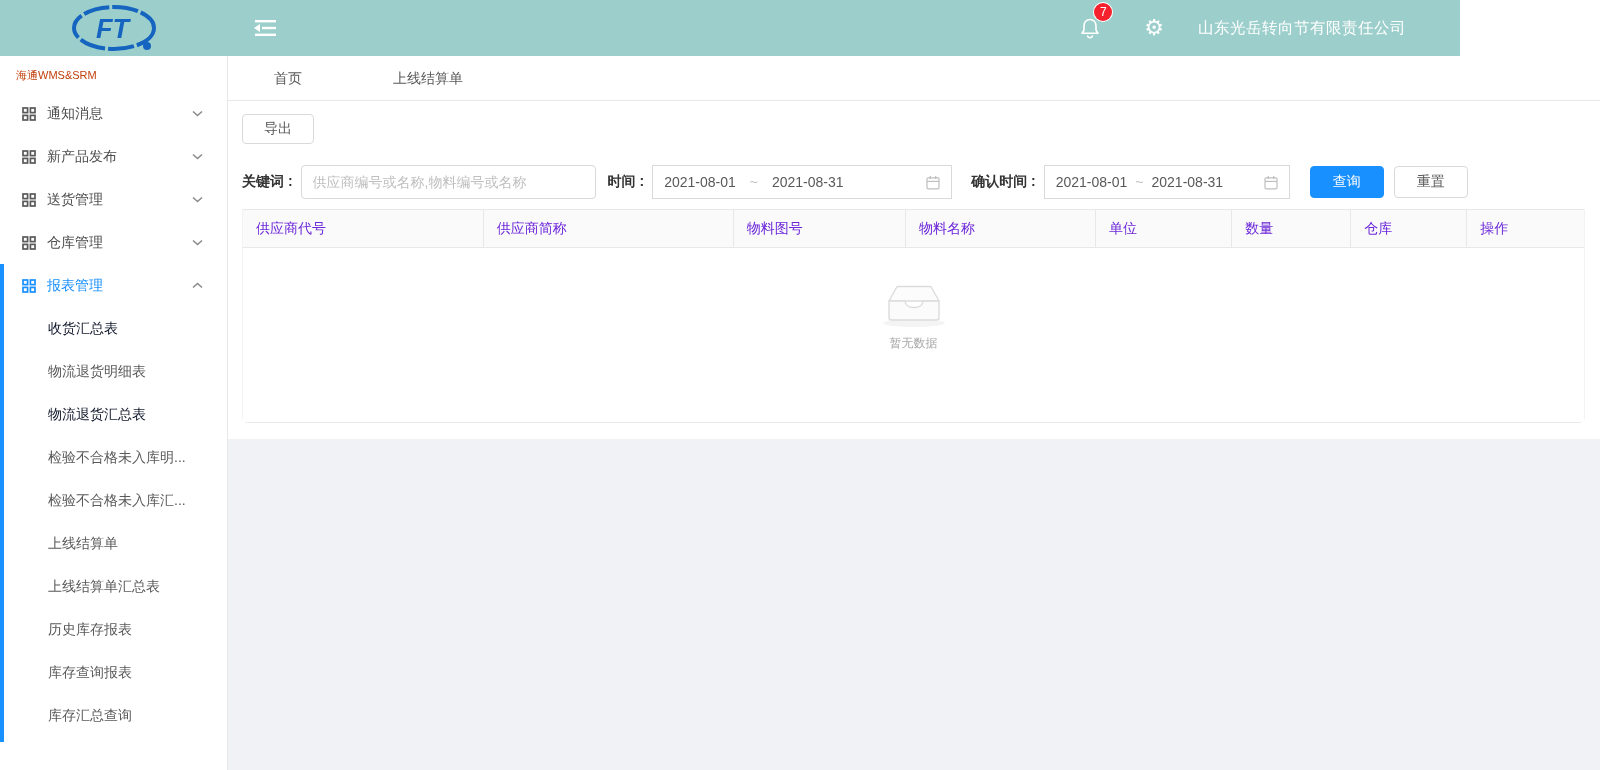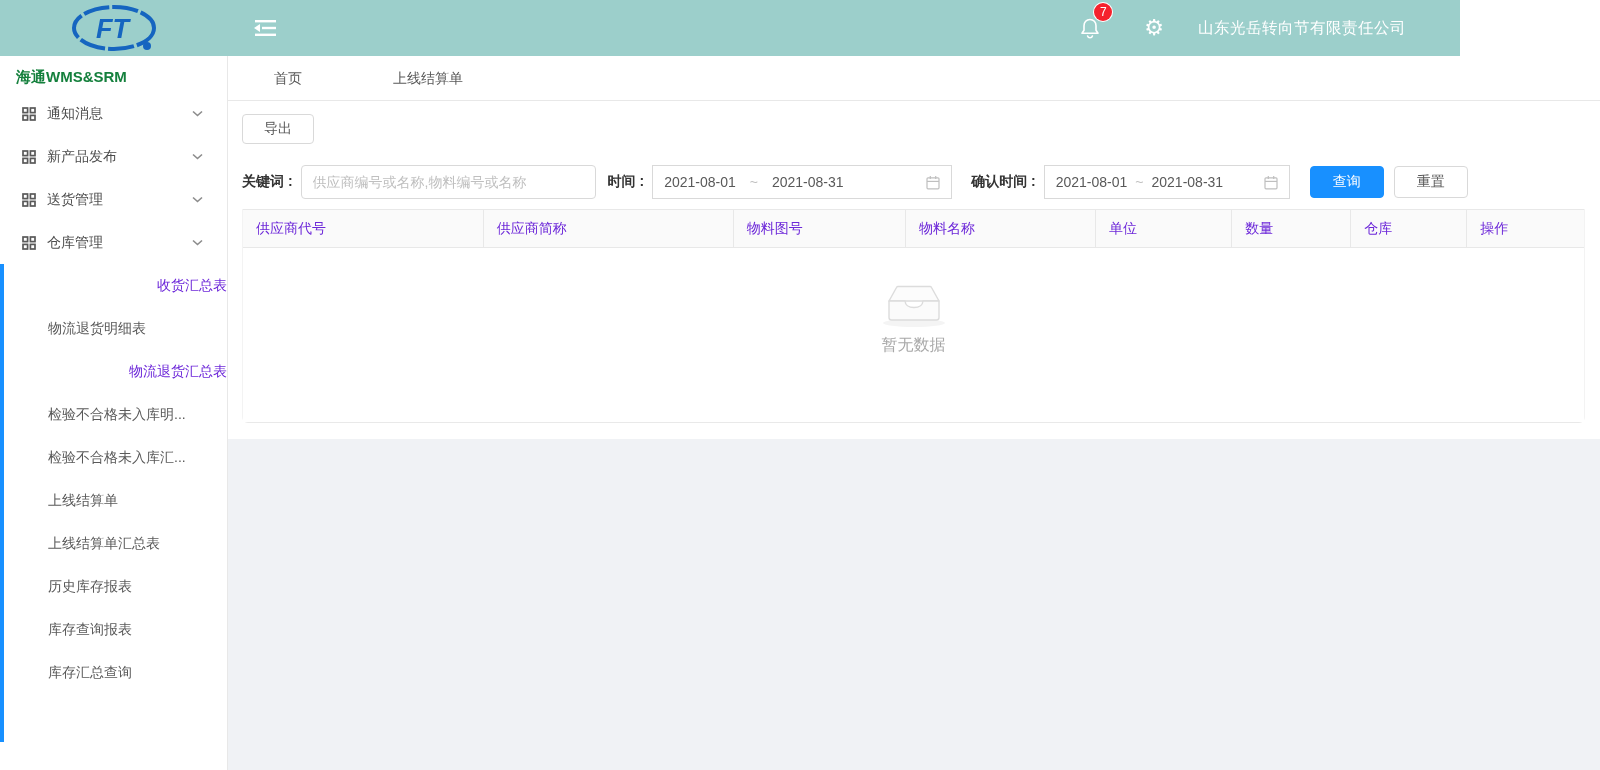--- a/index.html
+++ b/index.html
@@ -11,29 +11,29 @@
   .logo { margin-left:54px; width:122px; height:50px; display:flex; align-items:center; }
   .collapse { margin-left:76px; width:26px; height:20px; cursor:pointer; display:flex; align-items:center; }
   .top-right { position:absolute; right:54px; top:0; height:56px; display:flex; align-items:center; }
   .bell-wrap { position:relative; width:24px; height:26px; cursor:pointer; }
   .badge { position:absolute; top:-12px; right:-10px; min-width:18px; height:18px; border-radius:9px; background:#f5222d; color:#fff; font-size:12px; line-height:18px; text-align:center; padding:0 4px; box-shadow:0 0 0 1px #fff; }
   .gear { margin-left:42px; color:#fff; font-size:22px; line-height:22px; cursor:pointer; font-family:"DejaVu Sans",sans-serif; }
   .company { margin-left:34px; color:#fff; font-size:15.5px; letter-spacing:0.5px; }
 
   
   .sidebar { position:absolute; top:56px; left:0; bottom:0; width:228px; background:#fff; border-right:1px solid #e8e8e8; }
-  .brand { height:36px; padding:12px 0 0 16px; font-size:15px; color:#15803d;font-weight:bold; }
+  .brand { height:36px; padding:12px 0 0 16px; font-size:11px; color:#c2410c; }
   .mitem { height:43px; display:flex; align-items:center; padding:0 24px 0 22px; font-size:14px; color:#4d4d4d; cursor:pointer; }
   .mitem .micon { width:14px; height:14px; color:#595959; flex:none; }
   .mitem .mlabel { margin-left:11px; flex:1; }
   .mitem .chev { width:11px; height:7px; flex:none; }
   .mitem.active { color:#1890ff; }
   .mitem.active .micon { color:#1890ff; }
   .sitem { height:43px; display:flex; align-items:center; padding-left:48px; font-size:14px; color:#595959; cursor:pointer; }
-  .sitem.hl { color:#6d28d9;justify-content:flex-end; }
+  .sitem.hl { color:#0f172a; }
   .active-bar { position:absolute; left:0; top:208px; width:4px; height:478px; background:#1890ff; }
 
   
   .main { position:absolute; top:56px; left:228px; right:0; bottom:0; background:#f0f2f5; }
   .white { background:#fff; height:383px; overflow:hidden; }
   .tabbar { display:flex; height:45px; border-bottom:1px solid #e8e8e8; background:#fff; }
   .tab { height:45px; line-height:44px; text-align:center; font-size:14px; color:#595959; cursor:pointer; }
   .t1 { width:120px; } .t2 { width:160px; } .t3 { width:160px; }
   .tab.active { color:#1890ff; border-bottom:2px solid #1890ff; }
 
@@ -57,21 +57,21 @@
   .dr2 .tilde { margin:0 8px; color:#bfbfbf; }
   .dr2 .cal { margin-left:auto; }
   .search { margin-right:10px; padding:0 22px; }
   .reset { padding:0 22px; }
 
   .table-wrap { margin:10px 15px 0 14px; border-left:1px solid #f3f3f3; border-right:1px solid #f3f3f3; border-bottom:1px solid #e9e9e9; border-radius:0 0 6px 6px; }
   table { width:100%; border-collapse:collapse; table-layout:fixed; }
   th { height:38px; background:#fafafa; border-top:1px solid #e8e8e8; border-bottom:1px solid #e8e8e8; border-right:1px solid #e8e8e8; font-size:14px; font-weight:500; color:#6d28d9; text-align:left; padding-left:13px; white-space:nowrap; overflow:hidden; }
   th:last-child { border-right:none; }
   .empty { height:174px; display:flex; flex-direction:column; align-items:center; padding-top:32px; background:#fff; }
-  .empty-text { margin-top:8px; font-size:16px; color:#a8a8a8; }
+  .empty-text { margin-top:8px; font-size:12px; color:#a8a8a8; }
 </style>
 </head>
 <body>
 
 <div class="app">
 
   <header class="topbar">
     <div class="logo">
       <svg width="122" height="50" viewBox="0 0 122 50">
         <ellipse cx="60" cy="25" rx="40" ry="21" fill="none" stroke="#1565c0" stroke-width="4" stroke-dasharray="26 3"></ellipse>
@@ -150,20 +150,34 @@
           <g fill="none" stroke="currentColor" stroke-width="1.7">
             <rect x="1" y="1" width="4.6" height="4.6"></rect>
             <rect x="8.4" y="1" width="4.6" height="4.6"></rect>
             <rect x="1" y="8.4" width="4.6" height="4.6"></rect>
             <rect x="8.4" y="8.4" width="4.6" height="4.6"></rect>
           </g>
         </svg>
       <span class="mlabel">仓库管理</span>
       <svg class="chev" width="11" height="7" viewBox="0 0 11 7">
           <polyline points="1,1.5 5.5,5.5 10,1.5" fill="none" stroke="#8c8c8c" stroke-width="1.6"></polyline>
+        </svg>
+    </div>
+    <div class="mitem active">
+      <svg class="micon" width="14" height="14" viewBox="0 0 14 14">
+          <g fill="none" stroke="currentColor" stroke-width="1.7">
+            <rect x="1" y="1" width="4.6" height="4.6"></rect>
+            <rect x="8.4" y="1" width="4.6" height="4.6"></rect>
+            <rect x="1" y="8.4" width="4.6" height="4.6"></rect>
+            <rect x="8.4" y="8.4" width="4.6" height="4.6"></rect>
+          </g>
+        </svg>
+      <span class="mlabel">报表管理</span>
+      <svg class="chev" width="11" height="7" viewBox="0 0 11 7">
+          <polyline points="1,5.5 5.5,1.5 10,5.5" fill="none" stroke="#8c8c8c" stroke-width="1.6"></polyline>
         </svg>
     </div>
 
     <div class="sitem hl">
         <span>收货汇总表</span>
       </div>
     <div class="sitem">
         <span>物流退货明细表</span>
       </div>
     <div class="sitem hl">

